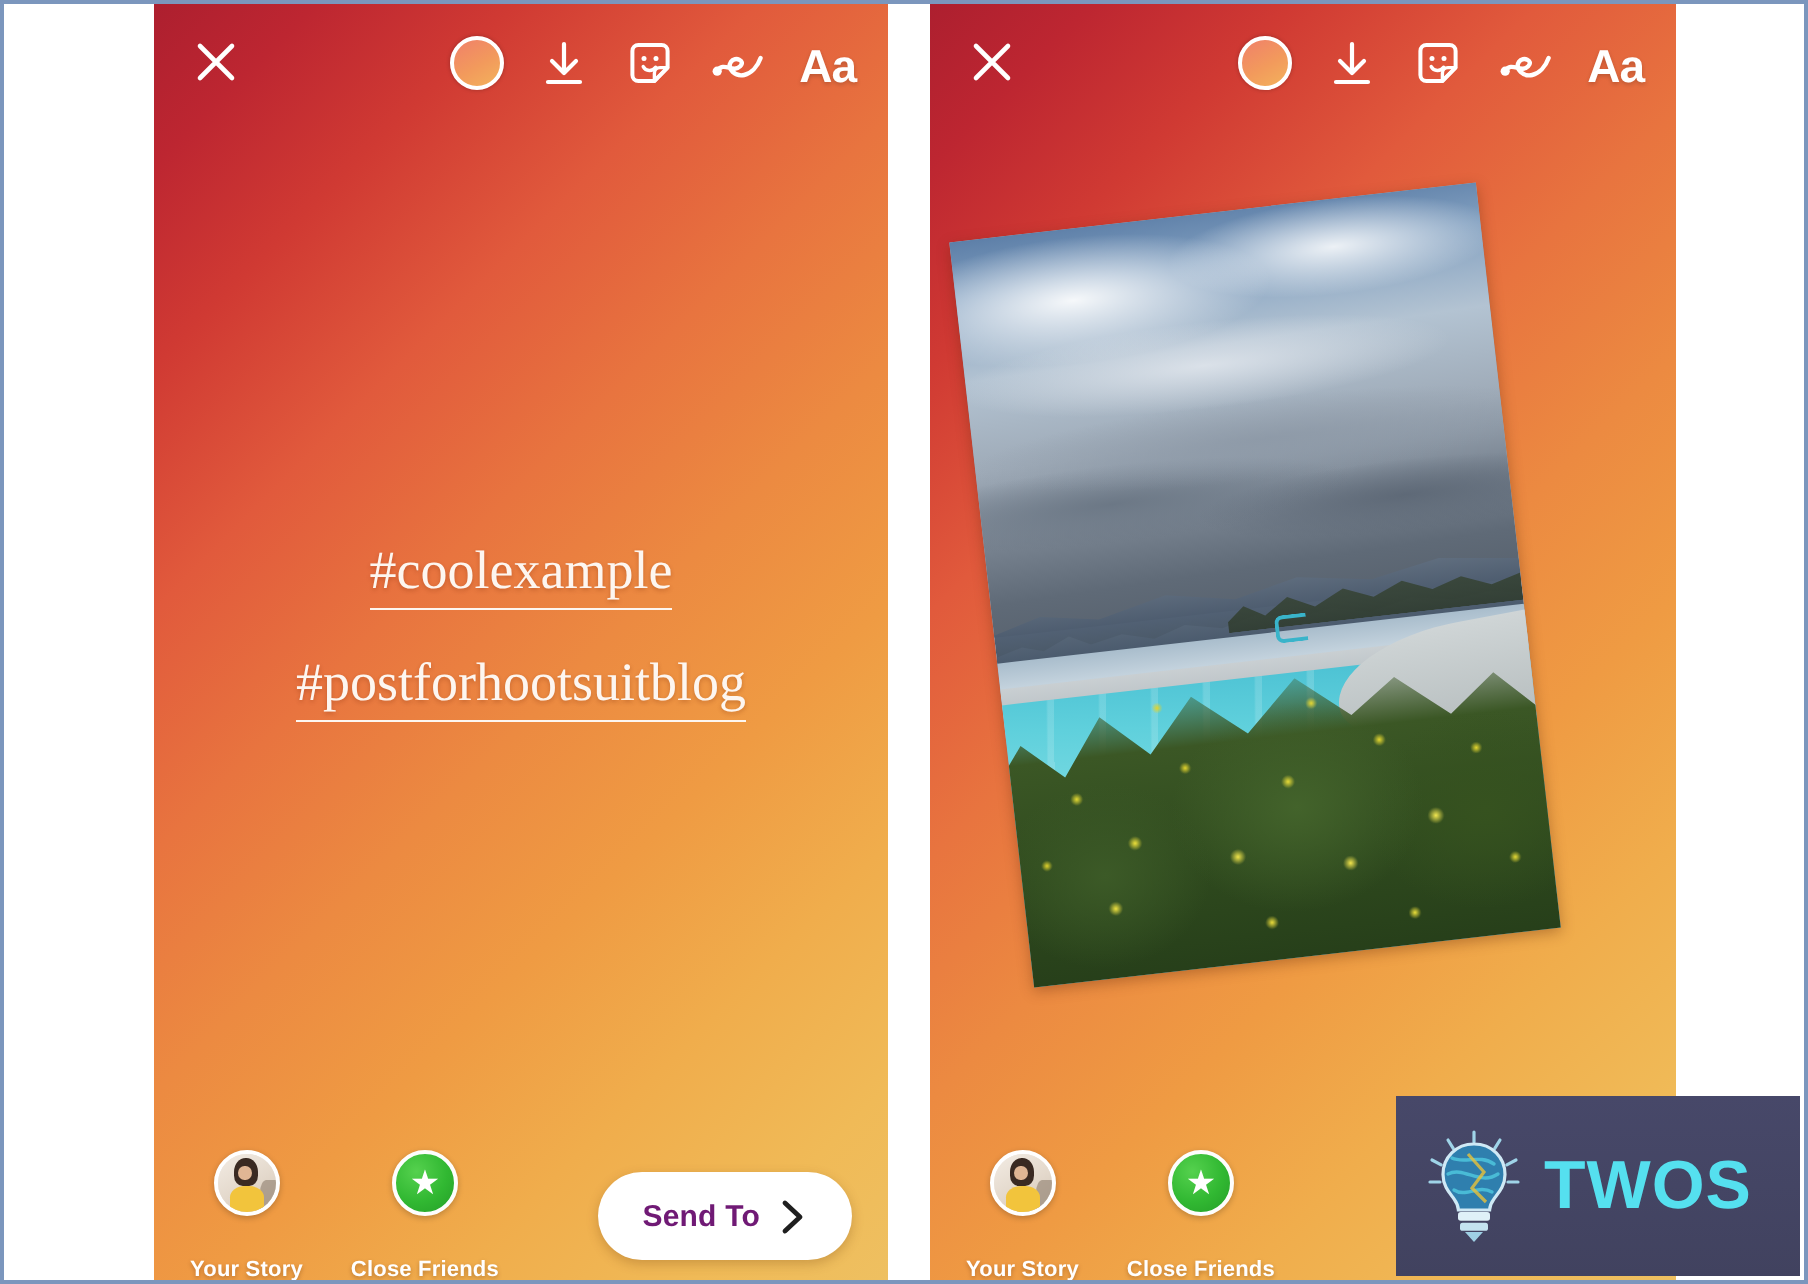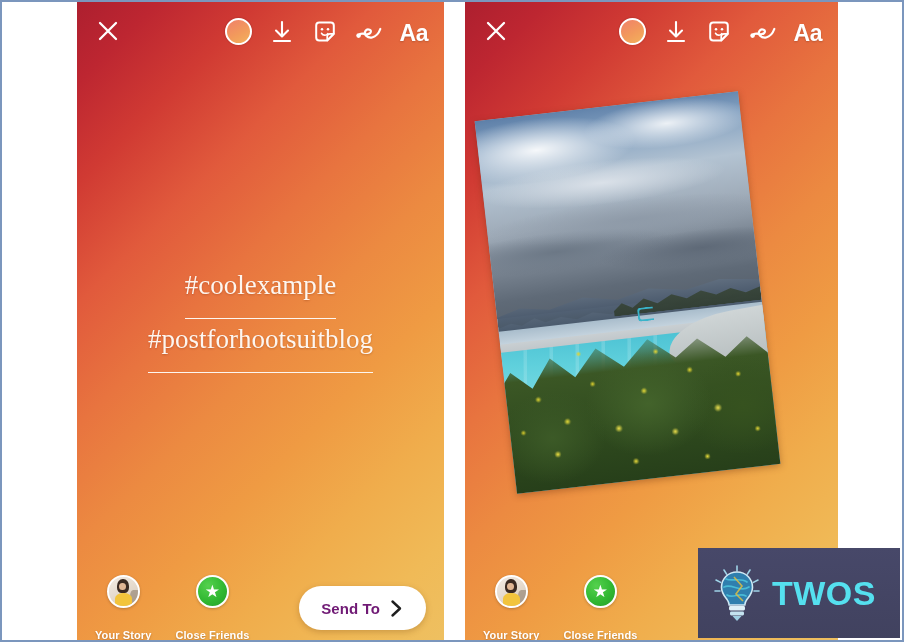--- a/index.html
+++ b/index.html
@@ -99,25 +99,25 @@
     z-index: 3;
     font-family: "Liberation Serif", "DejaVu Serif", serif;
     font-size: 27px;
     line-height: 36px;
     color: #fdf6f0;
     text-shadow: 0 1px 2px rgba(120,40,10,.30);
     pointer-events: none;
   }
   .hashtags span {
     border-bottom: 1.5px solid #fdf6f0;
-    padding-bottom: 15px;
+    padding-bottom: 1px;
     display: inline-block;
   }
   .ht-line { display: block; }
-  .ht-line + .ht-line { margin-top: 2px; }
+  .ht-line + .ht-line { margin-top: 18px; }
 
   
   #photo-sticker {
     position: absolute;
     left: 30px;
     top: 103px;
     width: 265px;
     height: 375px;
     transform: rotate(-6.5deg);
     box-shadow: 0 2px 7px rgba(90,35,10,.35);

